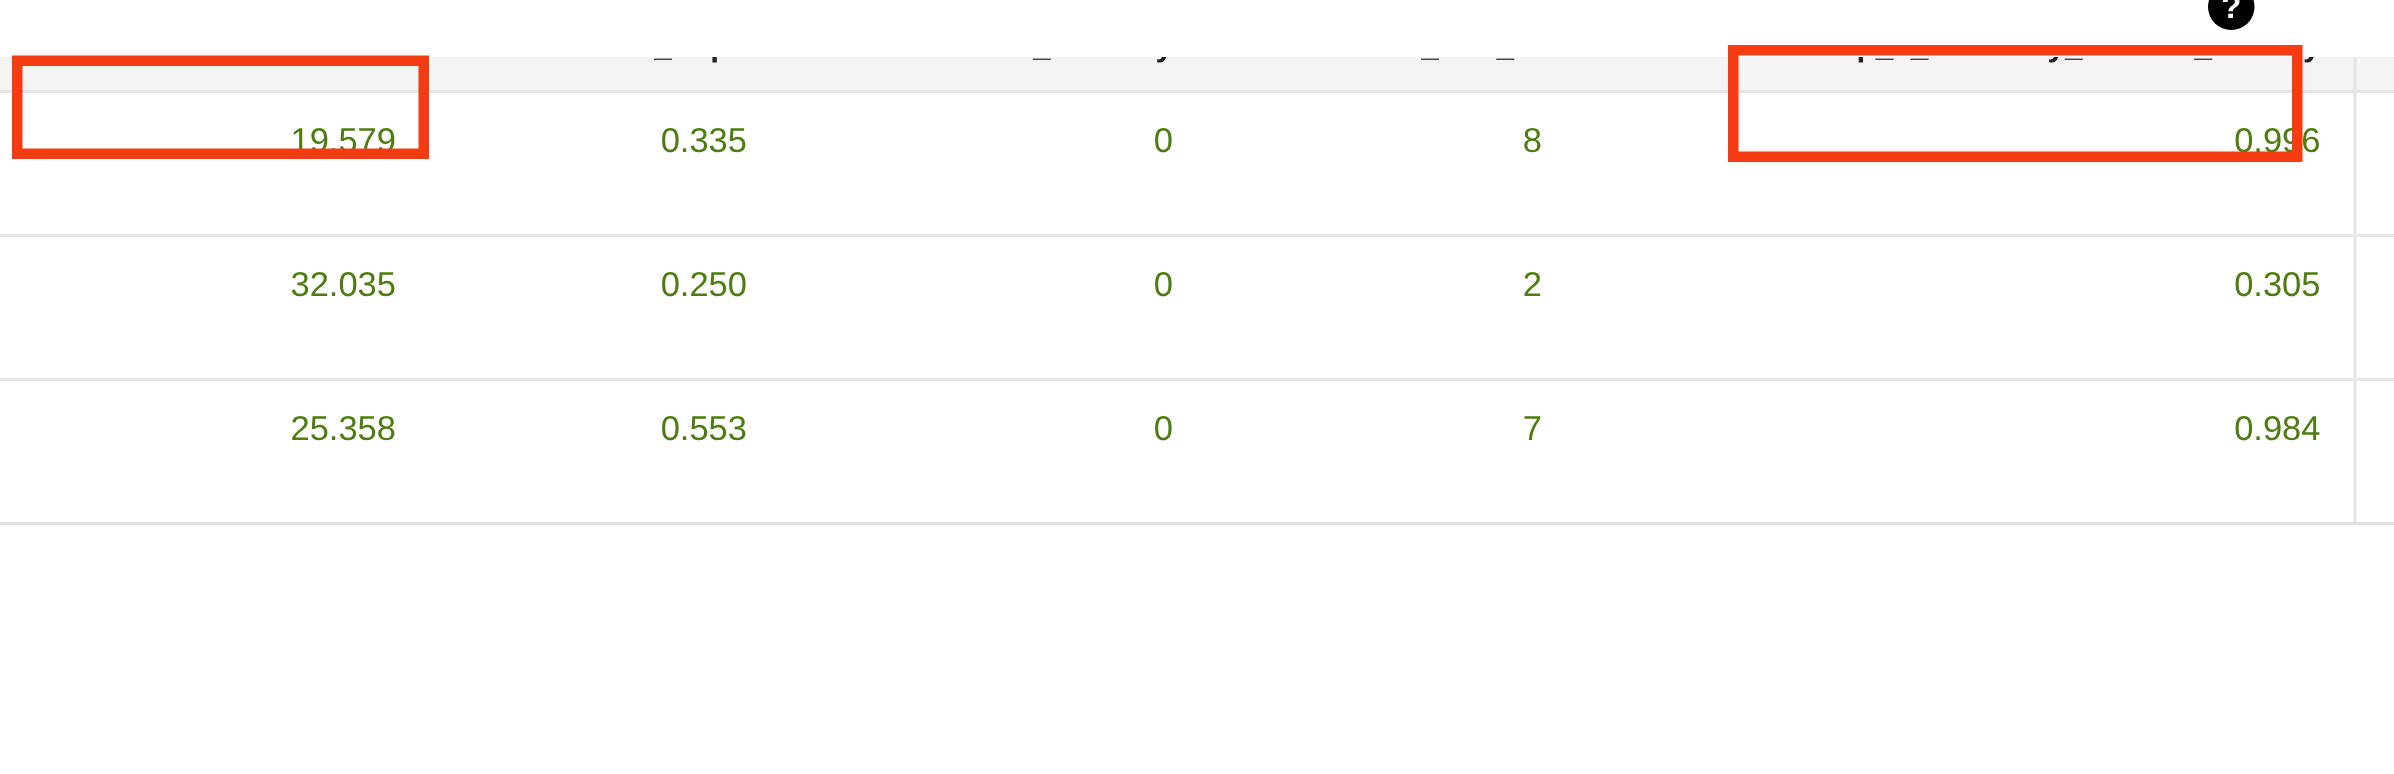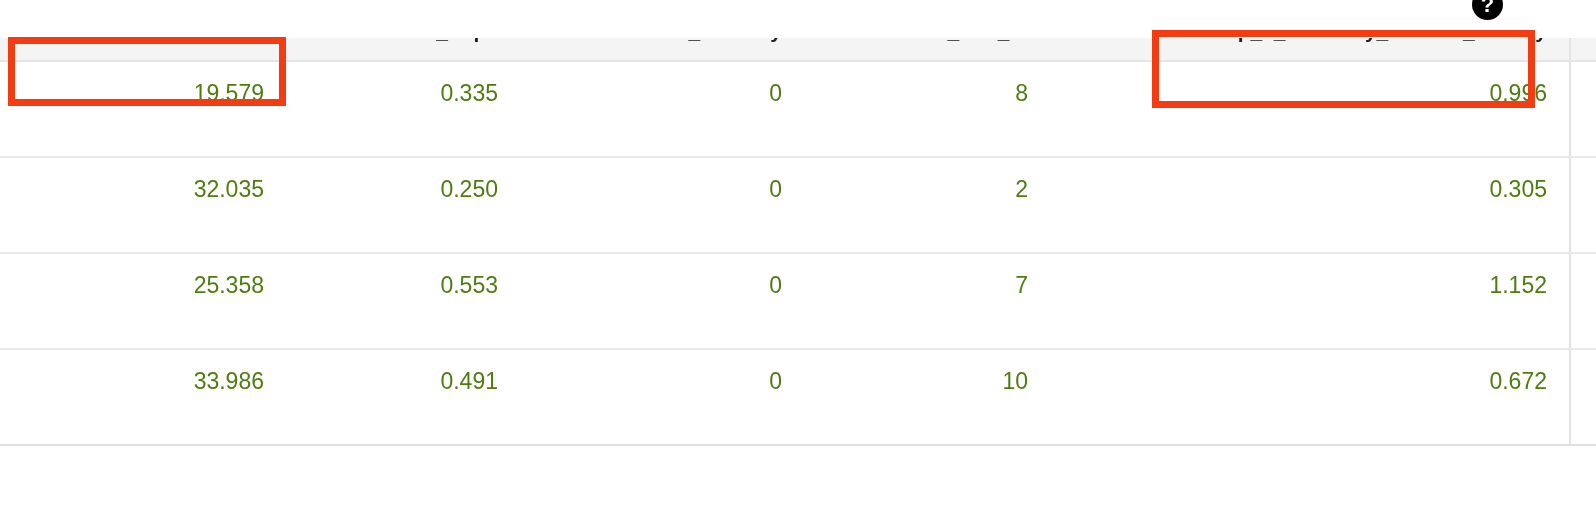--- a/index.html
+++ b/index.html
@@ -168,29 +168,21 @@
         <td>0</td>
         <td>2</td>
         <td>0.305</td>
         <td class="col-tail"></td>
       </tr>
       <tr>
         <td>25.358</td>
         <td>0.553</td>
         <td>0</td>
         <td>7</td>
-        <td>1.152</td>
-        <td class="col-tail"></td>
-      </tr>
-      <tr>
-        <td>33.986</td>
-        <td>0.491</td>
-        <td>0</td>
-        <td>10</td>
-        <td>0.672</td>
+        <td>0.984</td>
         <td class="col-tail"></td>
       </tr>
     </tbody>
   </table>
 
   <div class="hl-box" id="hl-latency" style="border-color: rgb(245, 59, 18);"></div>
   <div class="hl-box" id="hl-top1" style="border-color: rgb(245, 59, 18);"></div>
 
 </div>
 

